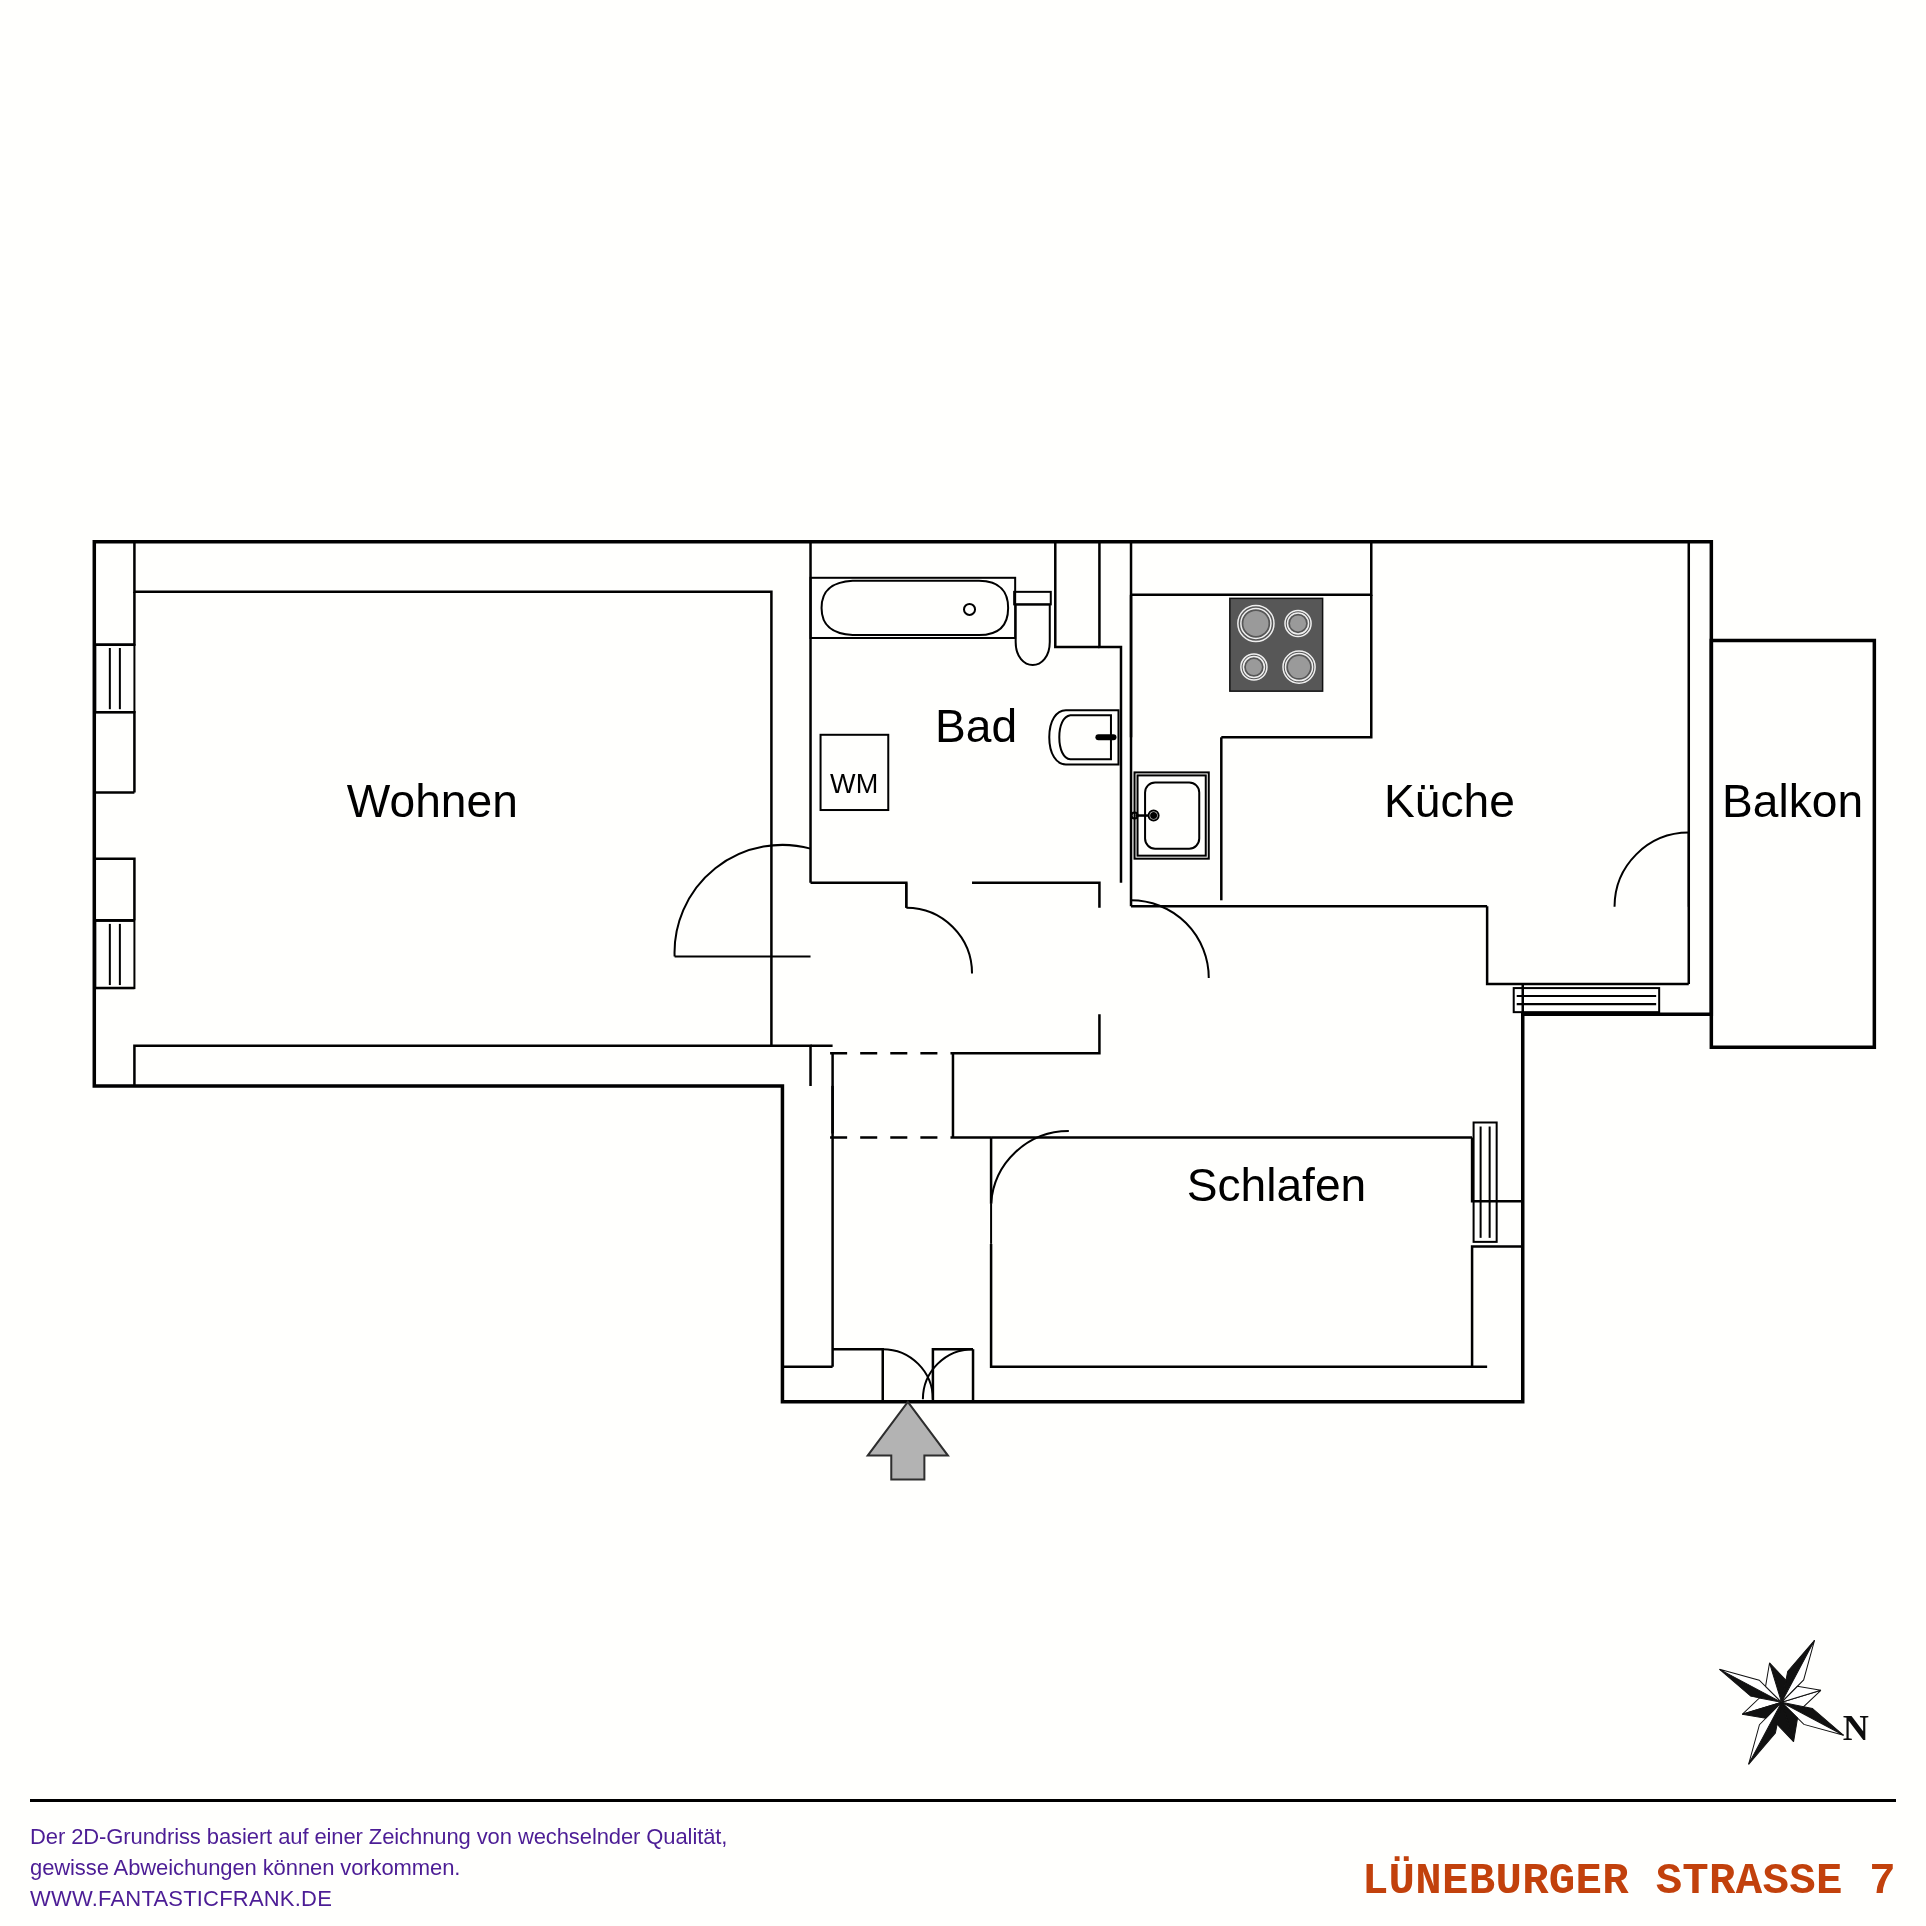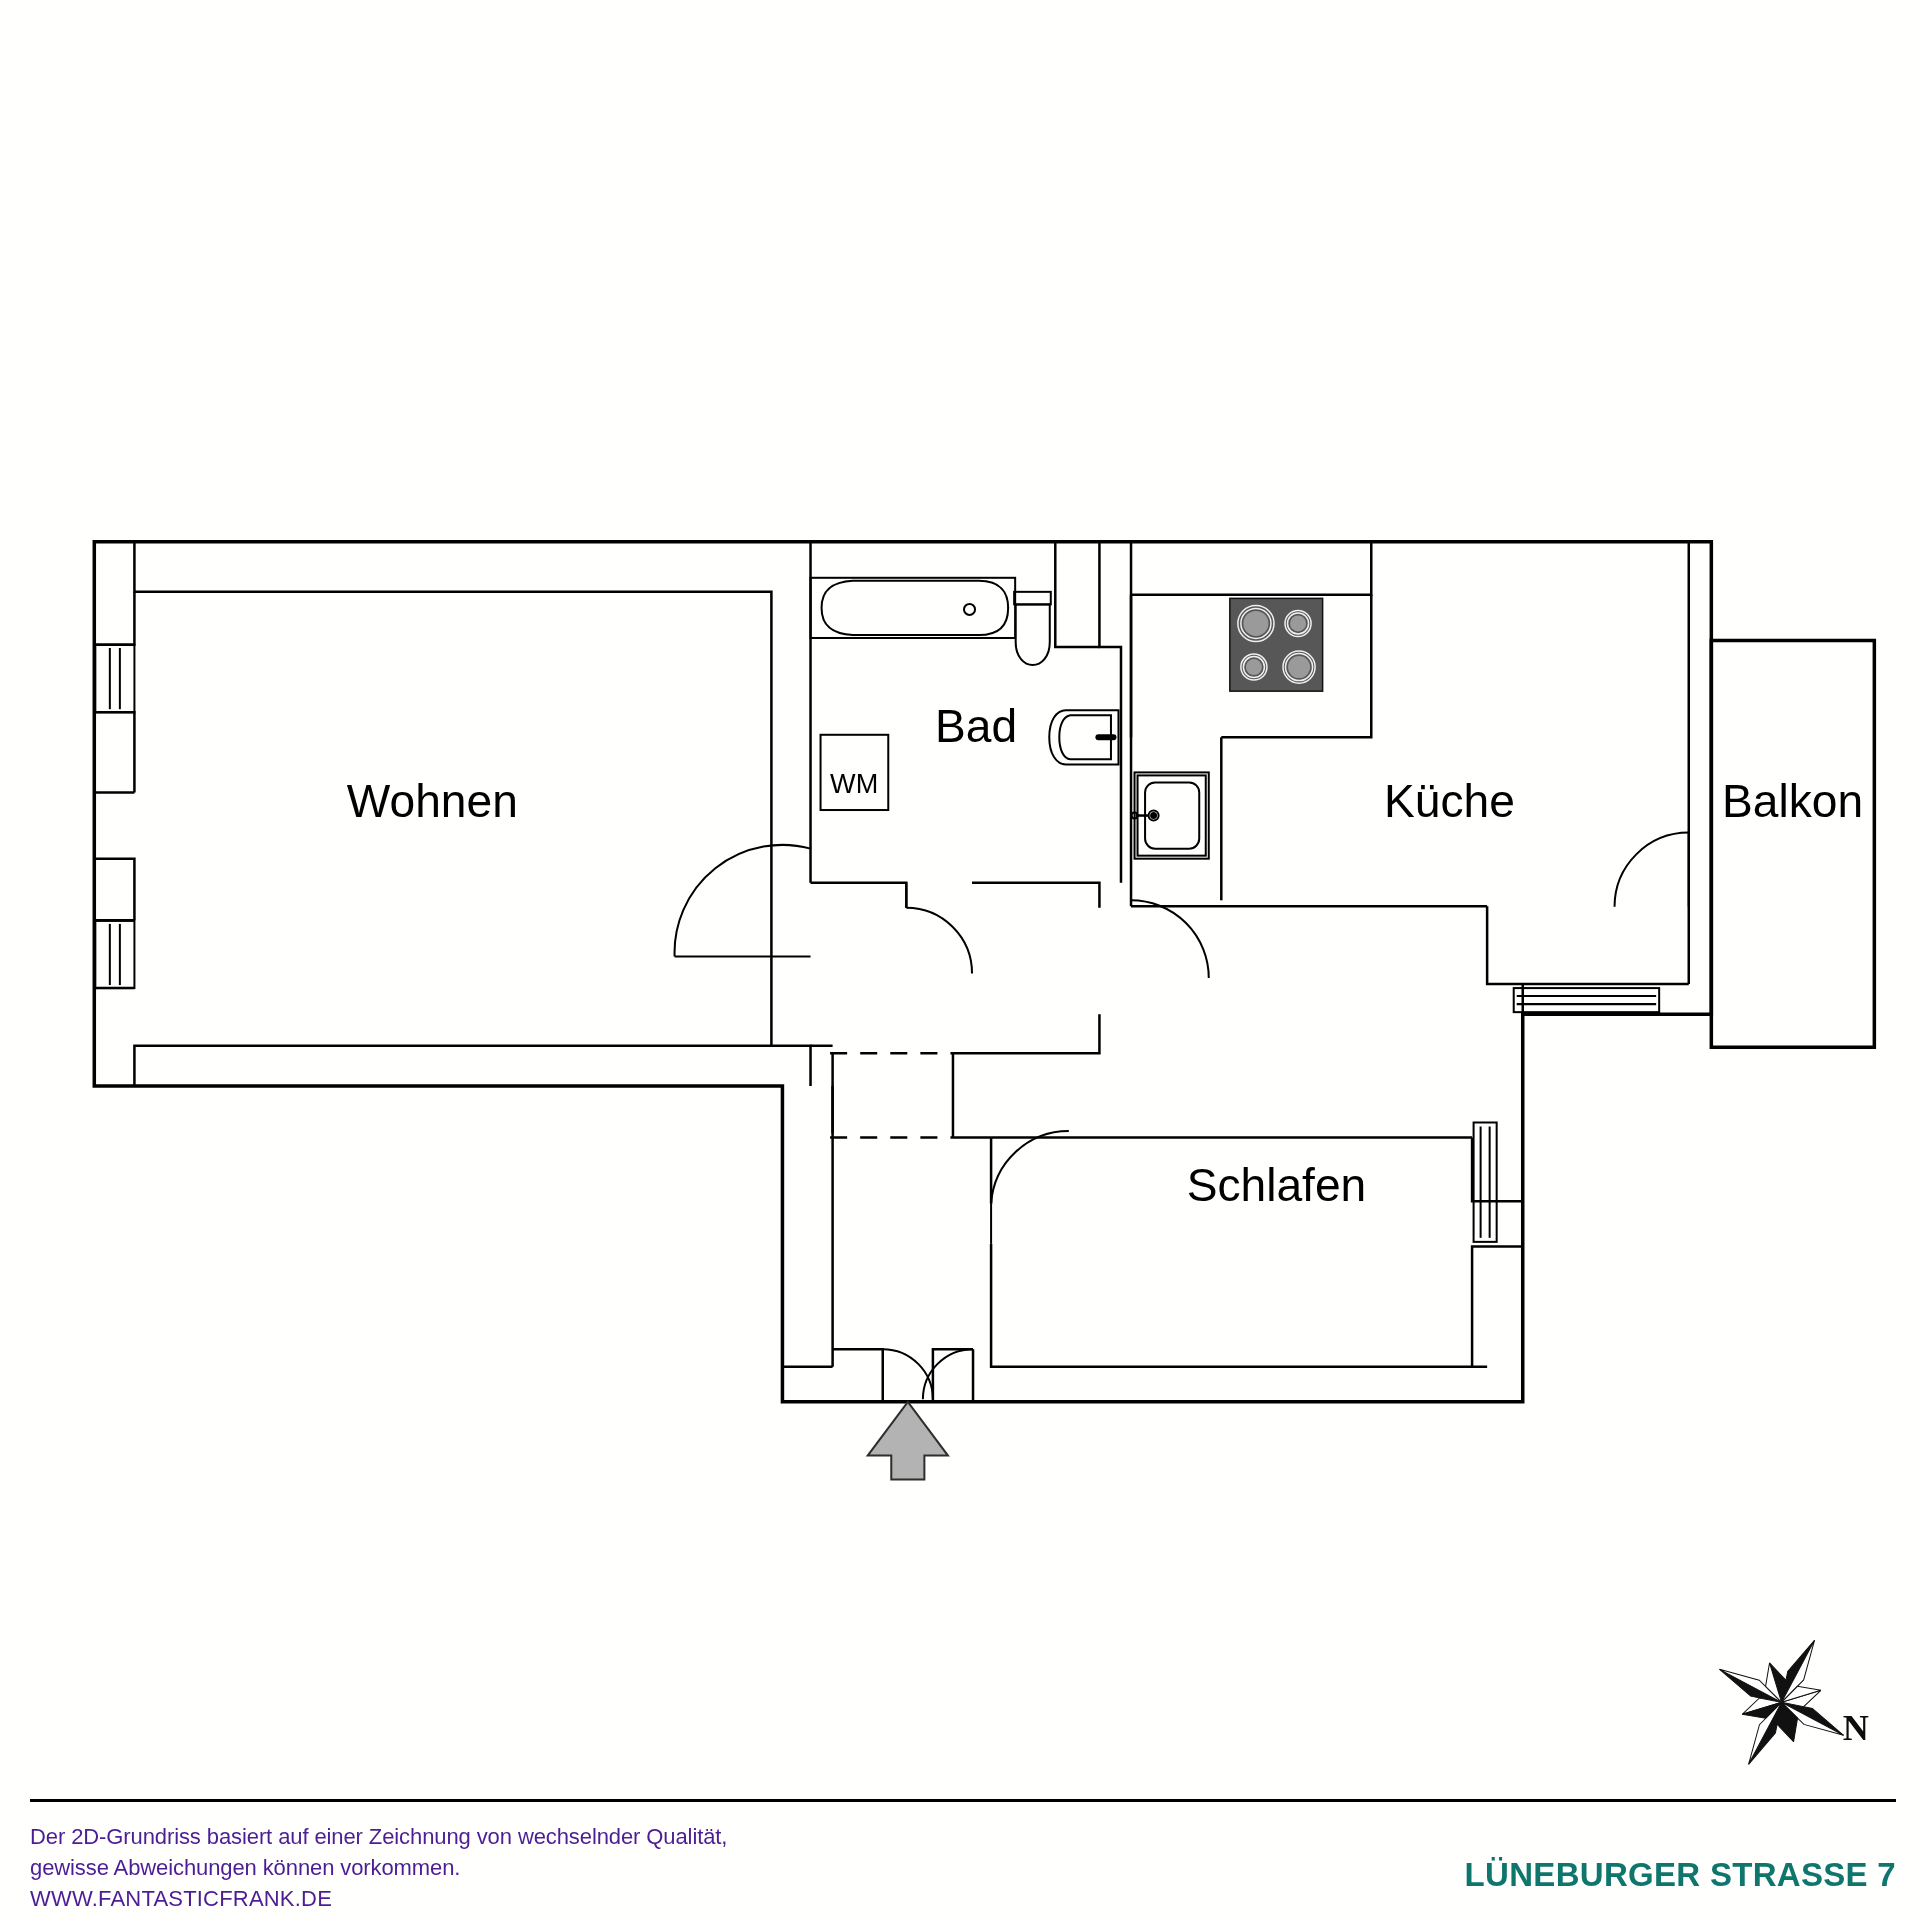--- a/index.html
+++ b/index.html
@@ -68,25 +68,25 @@
     letter-spacing: -0.1px;
   }
   .footer-left .url {
     display: block;
     letter-spacing: 0.2px;
   }
   .footer-right {
     position: absolute;
     right: 30px;
     top: 1856px;
-    font-family: Liberation Sans, sans-serif;
+    font-family: Liberation Mono, monospace;
     font-weight: bold;
-    font-size: 33px;
+    font-size: 44px;
     letter-spacing: 0.3px;
-    color: #0f766e;
+    color: #c2410c;
     text-align: right;
     white-space: nowrap;
   }
 </style>
 </head>
 <body>
 
 <div id="plan-root">
 
   <svg class="floorplan" viewBox="0 0 3840 3840">

